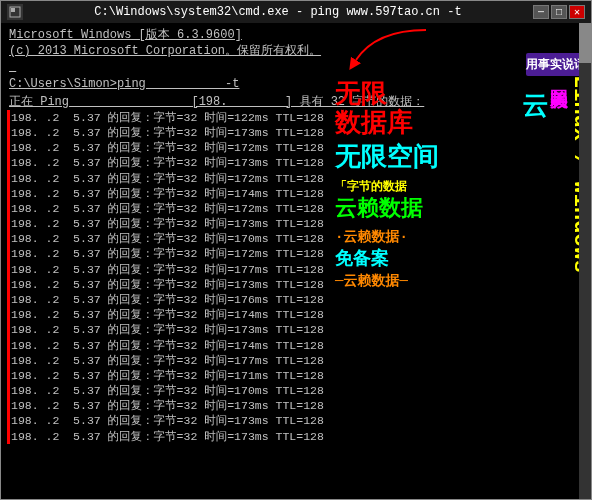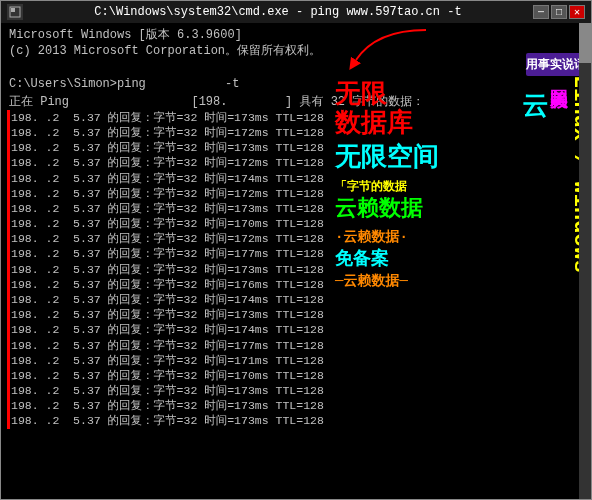--- a/index.html
+++ b/index.html
@@ -91,20 +91,21 @@
       top: 0;
       bottom: 0;
       background: red;
     }
 
     .ping-content {
       color: #c0c0c0;
       font-size: 12px;
       padding-left: 2px;
       white-space: pre;
+      text-decoration: underline;
     }
 
     .overlay-container {
       position: absolute;
       right: 0;
       top: 30px;
       width: 260px;
       bottom: 0;
       pointer-events: none;
     }
@@ -202,20 +203,24 @@
       </div>
     </div>
 
     <div class="line line-white">
       <span class="ping-content">正在 Ping                 [198.        ] 具有 32 字节的数据：</span>
     </div>
 
     <div id="ping-rows-container">
         <div class="ping-row">
           <div class="red-bar"></div>
+          <span class="ping-row-text">198. .2  5.37 的回复：字节=32 时间=122ms TTL=128</span>
+        </div>
+        <div class="ping-row">
+          <div class="red-bar"></div>
           <span class="ping-row-text">198. .2  5.37 的回复：字节=32 时间=173ms TTL=128</span>
         </div>
         <div class="ping-row">
           <div class="red-bar"></div>
           <span class="ping-row-text">198. .2  5.37 的回复：字节=32 时间=172ms TTL=128</span>
         </div>
         <div class="ping-row">
           <div class="red-bar"></div>
           <span class="ping-row-text">198. .2  5.37 的回复：字节=32 时间=173ms TTL=128</span>
         </div>

